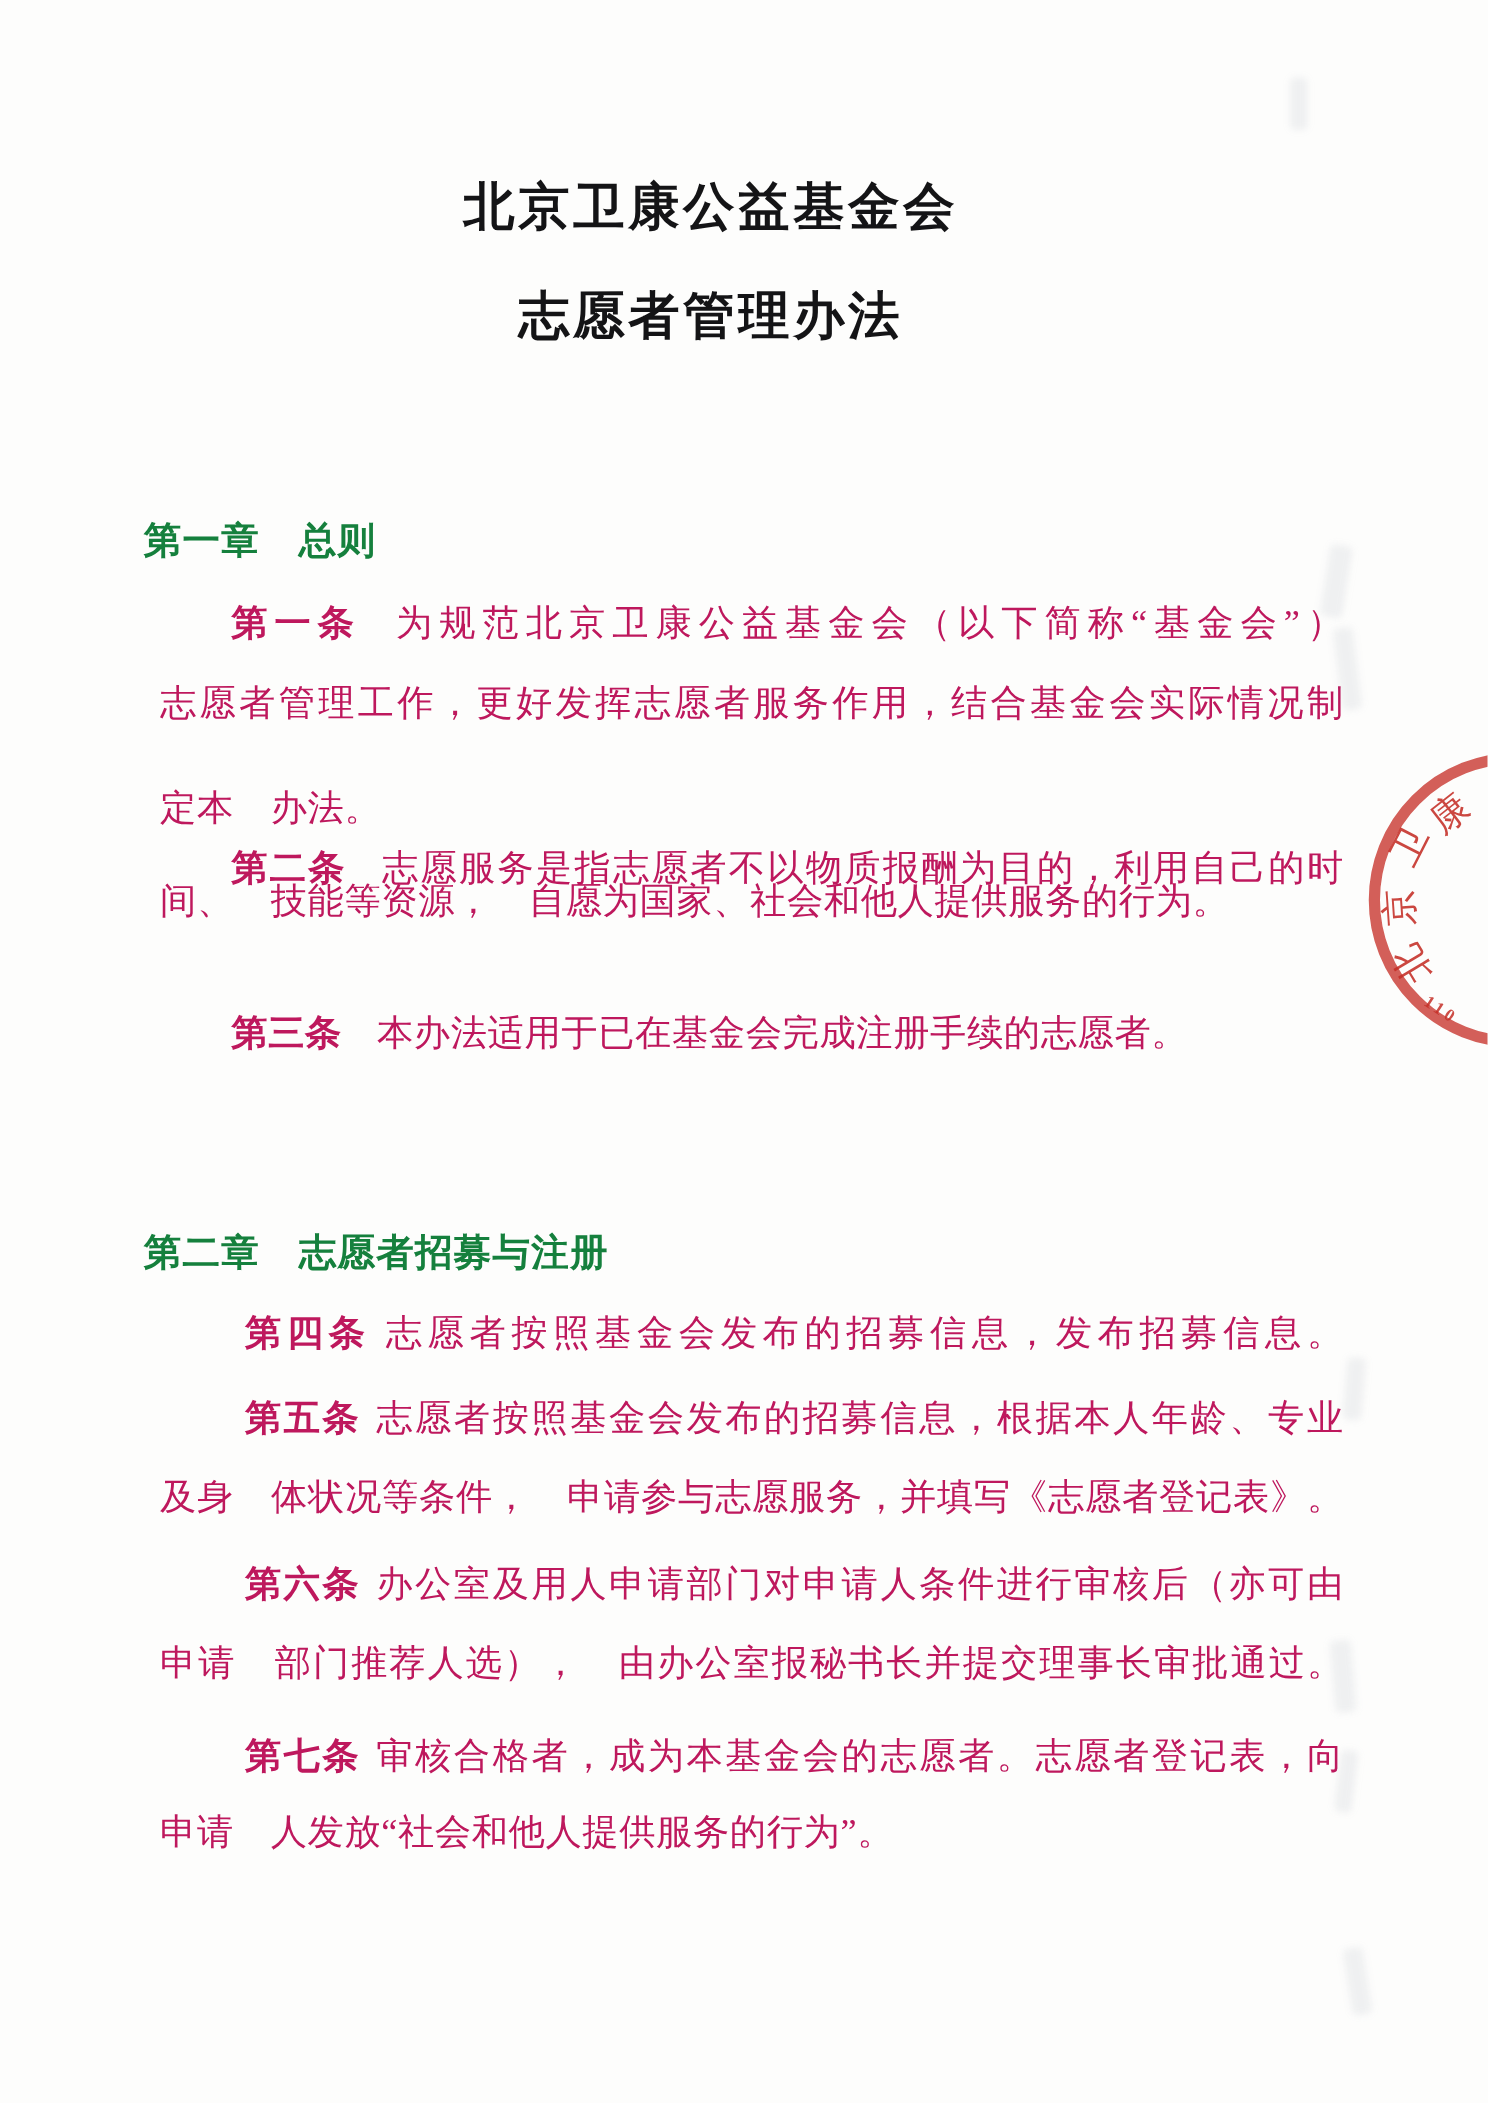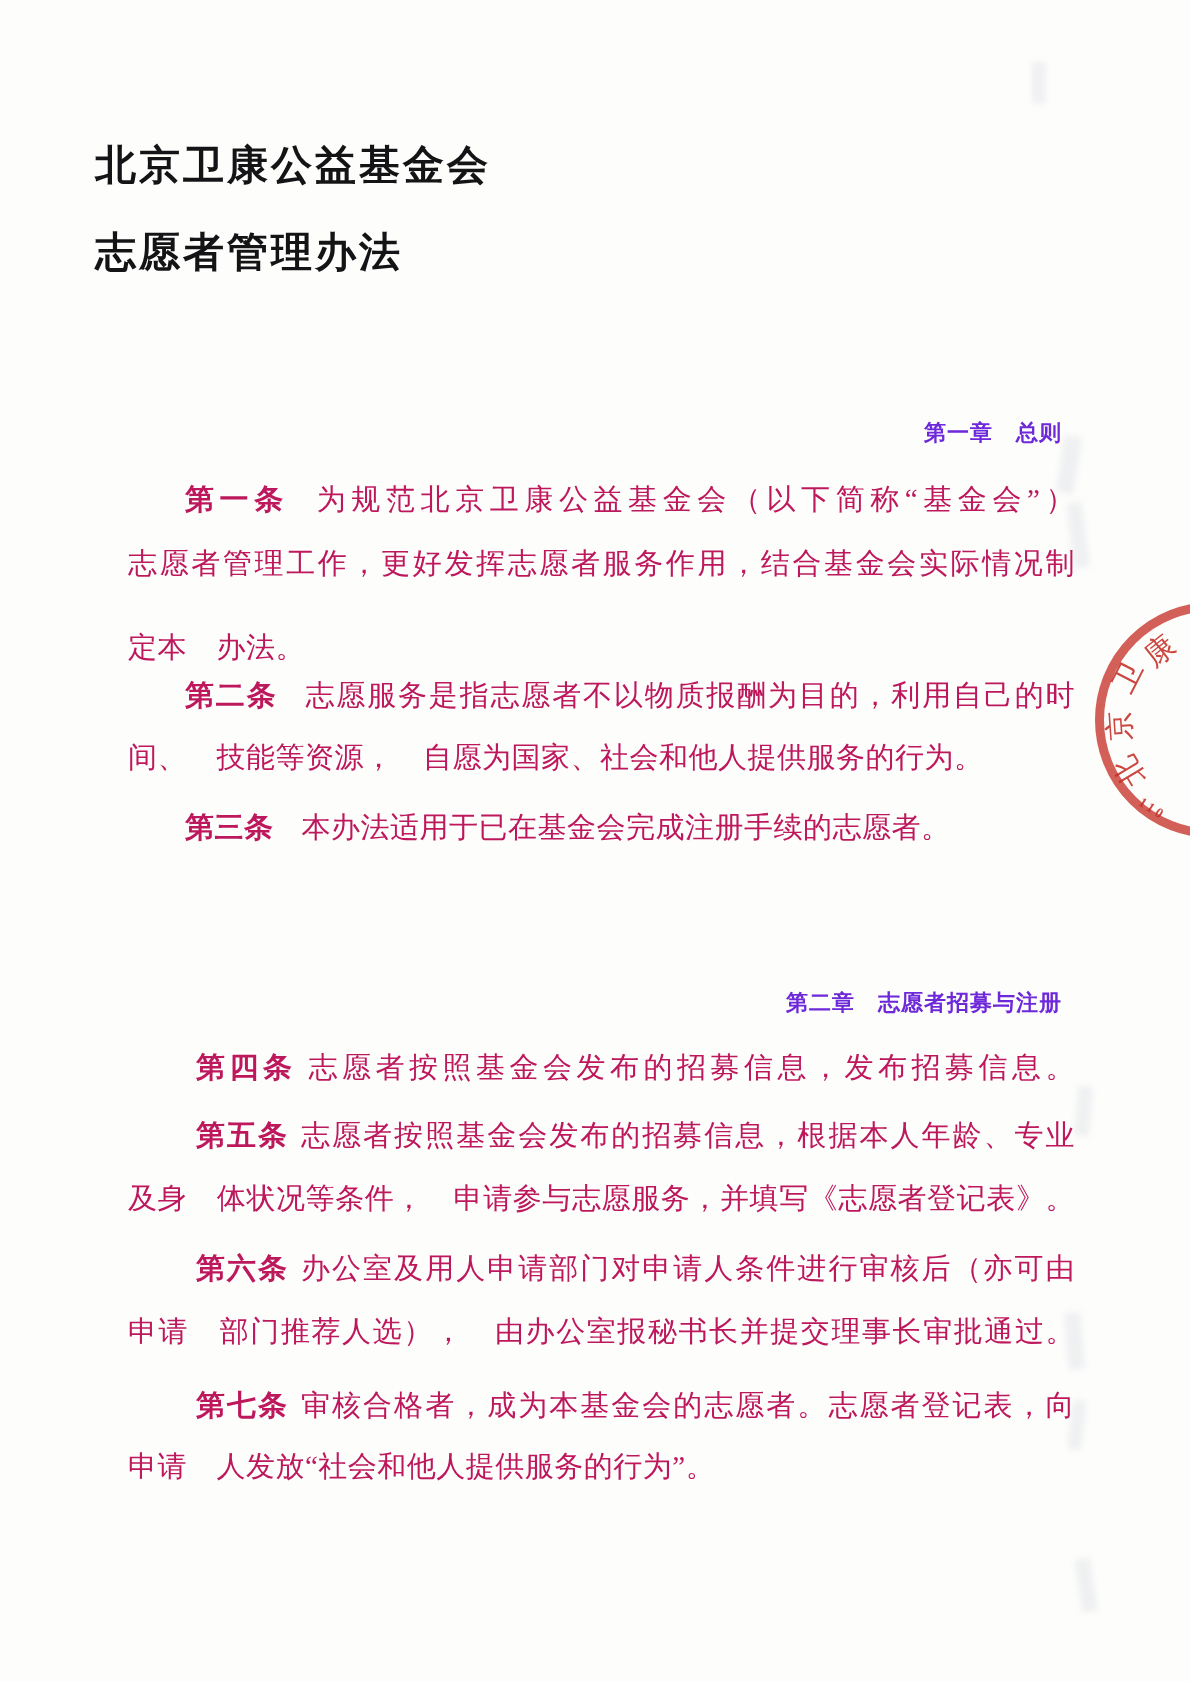--- a/index.html
+++ b/index.html
@@ -9,37 +9,37 @@
     height: 1682px;
     background: #fdfdfc;
     overflow: hidden;
     font-family: "Liberation Serif", "DejaVu Serif", serif;
   }
   
   .title {
     position: absolute;
     left: 95px;
     width: 947px;
-    text-align: left;
+    text-align: center;
     font-weight: bold;
     font-size: 41px;
     line-height: 50px;
     letter-spacing: 3px;
     color: #141416;
   }
   .chap {
     position: absolute;
     left: 115px;
     width: 947px;
-    text-align: right;
+    text-align: left;
     font-weight: bold;
-    font-size: 22px;
+    font-size: 30px;
     line-height: 42px;
     letter-spacing: 1px;
-    color: #6d28d9;
+    color: #15803d;
   }
   .line {
     position: absolute;
     left: 128px;
     width: 947px;
     font-size: 29px;
     line-height: 42px;
     letter-spacing: 0.5px;
     color: #be185d;
   }
@@ -97,21 +97,21 @@
 <div class="chap" style="top:412px">第一章　总则</div>
 
 <div class="line fill indent" style="top:478px"><span class="num gw">第一条</span><span>为规范北京卫康公益基金会（以下简称“基金会”）</span></div>
 
 <div class="line fill" style="top:542px"><span>志愿者管理工作，更好发挥志愿者服务作用，结合基金会实际情况制</span></div>
 
 <div class="line" style="top:626px"><span>定本　办法。</span></div>
 
 <div class="line fill indent" style="top:674px"><span class="num gw">第二条</span><span>志愿服务是指志愿者不以物质报酬为目的，利用自己的时</span></div>
 
-<div class="line" style="top:736px"><span>间、　技能等资源，　自愿为国家、社会和他人提供服务的行为。</span></div>
+<div class="line" style="top:700px"><span>间、　技能等资源，　自愿为国家、社会和他人提供服务的行为。</span></div>
 
 <div class="line indent" style="top:806px"><span class="num gw">第三条</span><span>本办法适用于已在基金会完成注册手续的志愿者。</span></div>
 
 <div class="chap" style="top:982px">第二章　志愿者招募与注册</div>
 
 <div class="line fill indent" style="top:1046px"><span class="num gn">第四条</span><span>志愿者按照基金会发布的招募信息，发布招募信息。</span></div>
 
 <div class="line fill indent" style="top:1114px"><span class="num gn">第五条</span><span>志愿者按照基金会发布的招募信息，根据本人年龄、专业</span></div>
 
 <div class="line fill" style="top:1177px"><span>及身　体状况等条件，　申请参与志愿服务，并填写《志愿者登记表》。</span></div>

